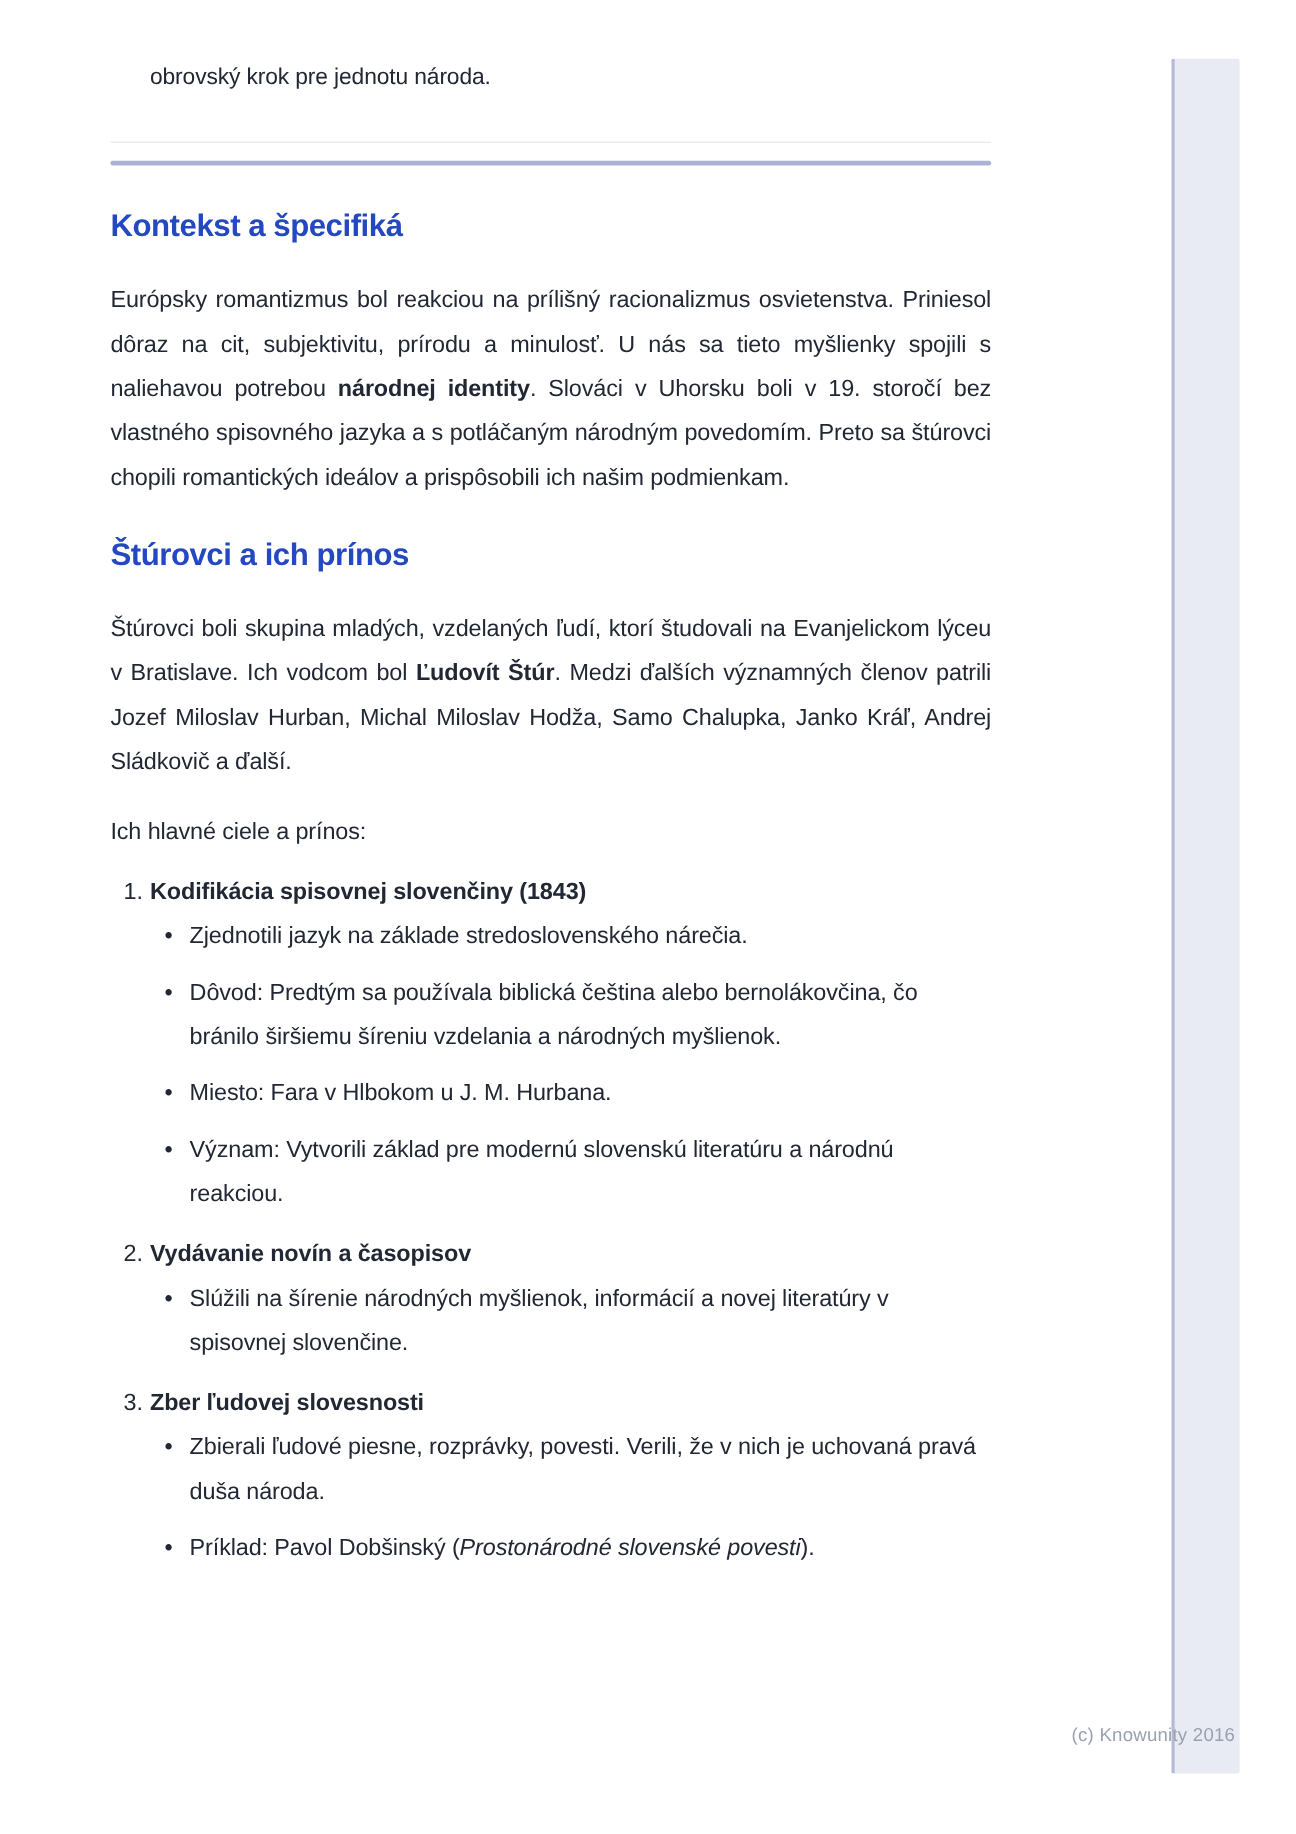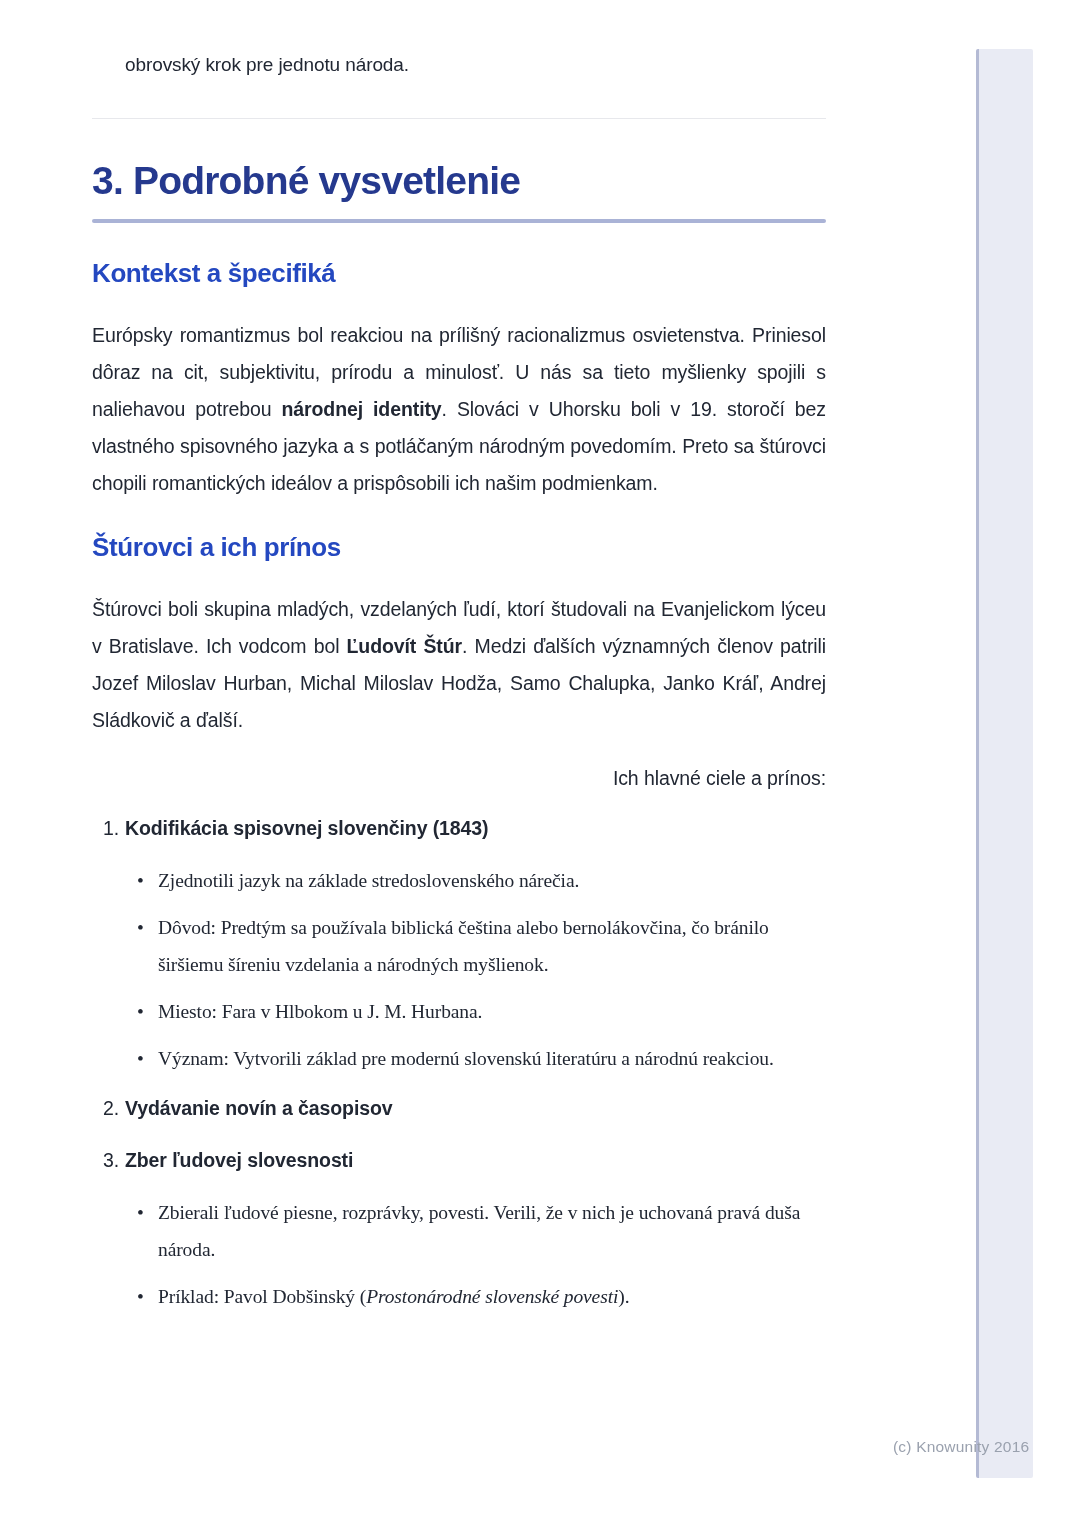--- a/index.html
+++ b/index.html
@@ -62,21 +62,20 @@
     font-weight:700;
     letter-spacing:-0.4px;
     color:var(--c-h2);
   }
   h2.section-title.second{margin-top:28px;}
   p.para{
     margin:26px 0 0 0;
     font-size:19.5px;
     line-height:37px;
     letter-spacing:-0.1px;
-    text-align:right;
   }
   p.para.justify{
     text-align:justify;
     text-justify:inter-word;
   }
   p.para.lead-in{margin-top:21px;}
   ol.numlist{
     list-style:none;
     margin:13px 0 0 0;
     padding:0 0 0 11px;
@@ -84,23 +83,22 @@
   li.numitem{margin:0 0 13px 0;}
   .num-row{
     font-size:19.5px;
     line-height:37px;
     letter-spacing:-0.1px;
   }
   .num-label{font-weight:400;display:inline-block;min-width:22px;}
   .num-title{font-weight:700;}
   ul.bullets{
     list-style:none;
-    margin:15px 0 0 34px;
+    margin:0 0 0 34px;
     padding:0;
-    font-family:Liberation Serif, serif;
   }
   ul.bullets li{
     position:relative;
     padding-left:21px;
     margin:0 0 10px 0;
     font-size:19.5px;
     line-height:37px;
     letter-spacing:-0.1px;
   }
   ul.bullets li::before{
@@ -133,21 +131,20 @@
 </head>
 <body>
 
 <div class="page">
   <div class="content">
 
     <p class="prev-line">obrovský krok pre jednotu národa.</p>
 
     <hr class="divider">
 
-    <h1 class="doc-title">3. Podrobné vysvetlenie</h1>
     <div class="h1-rule"></div>
 
     <h2 class="section-title">Kontekst a špecifiká</h2>
 
     <p class="para justify"><span>Európsky romantizmus bol reakciou na prílišný racionalizmus osvietenstva. Priniesol dôraz na cit, subjektivitu, prírodu a minulosť. U nás sa tieto myšlienky spojili s naliehavou potrebou </span><span style="font-weight: 700;">národnej identity</span><span>. Slováci v Uhorsku boli v 19. storočí bez vlastného spisovného jazyka a s potláčaným národným povedomím. Preto sa štúrovci chopili romantických ideálov a prispôsobili ich našim podmienkam.</span></p>
 
     <h2 class="section-title second">Štúrovci a ich prínos</h2>
 
     <p class="para justify"><span>Štúrovci boli skupina mladých, vzdelaných ľudí, ktorí študovali na Evanjelickom lýceu v Bratislave. Ich vodcom bol </span><span style="font-weight: 700;">Ľudovít Štúr</span><span>. Medzi ďalších významných členov patrili Jozef Miloslav Hurban, Michal Miloslav Hodža, Samo Chalupka, Janko Kráľ, Andrej Sládkovič a ďalší.</span></p>
 
@@ -165,20 +162,21 @@
           <li><span>Miesto: Fara v Hlbokom u J. M. Hurbana.</span></li>
           <li><span>Význam: Vytvorili základ pre modernú slovenskú literatúru a národnú reakciou.</span></li>
         </ul>
       </li>
 
       <li class="numitem">
         <div class="num-row">
           <span class="num-label">2.</span><span class="num-title">Vydávanie novín a časopisov</span>
         </div>
         <ul class="bullets">
+          <li><span>Slúžili na šírenie národných myšlienok, informácií a novej literatúry v spisovnej slovenčine.</span></li>
         </ul>
       </li>
 
       <li class="numitem">
         <div class="num-row">
           <span class="num-label">3.</span><span class="num-title">Zber ľudovej slovesnosti</span>
         </div>
         <ul class="bullets">
           <li><span>Zbierali ľudové piesne, rozprávky, povesti. Verili, že v nich je uchovaná pravá duša národa.</span></li>
           <li><span>Príklad: Pavol Dobšinský (</span><span style="font-style: italic;">Prostonárodné slovenské povesti</span><span>).</span></li>

